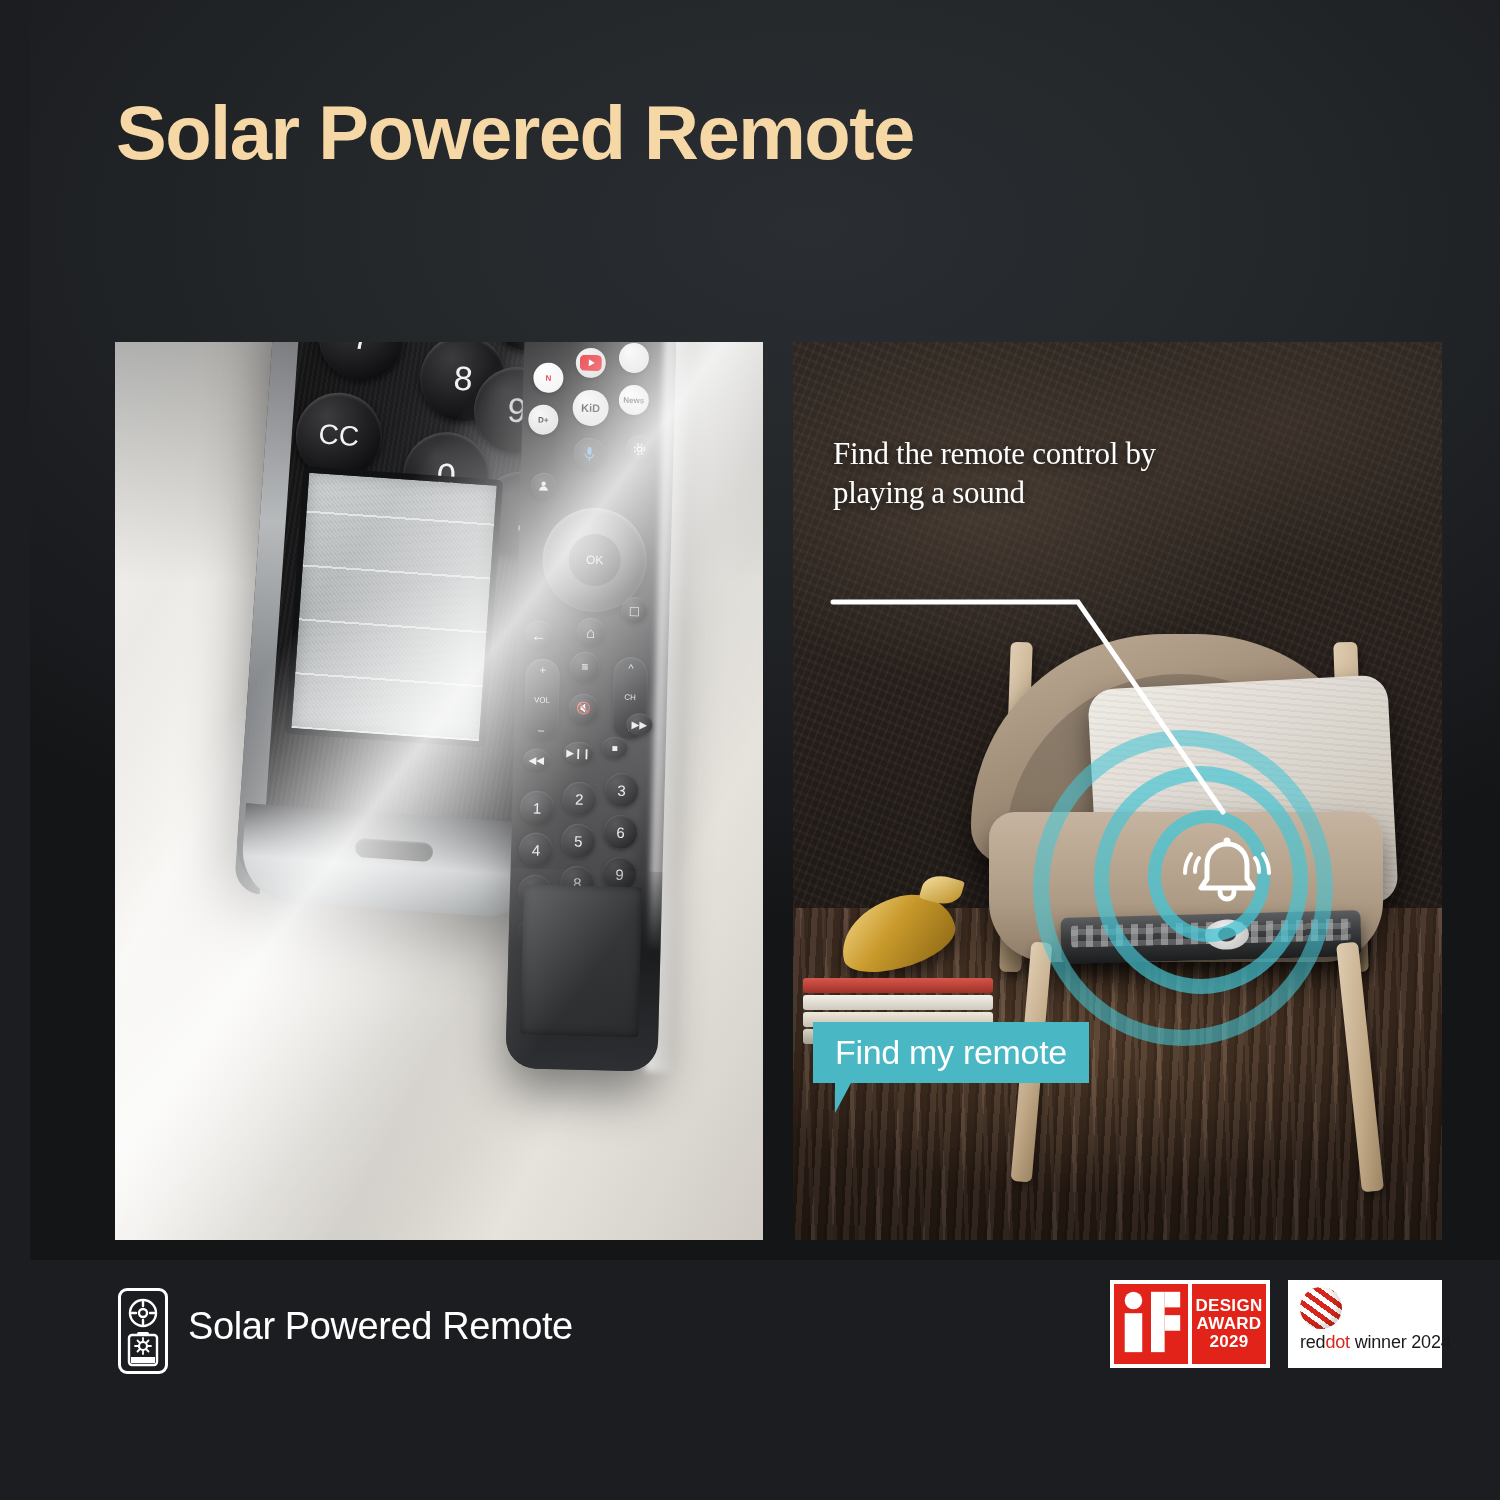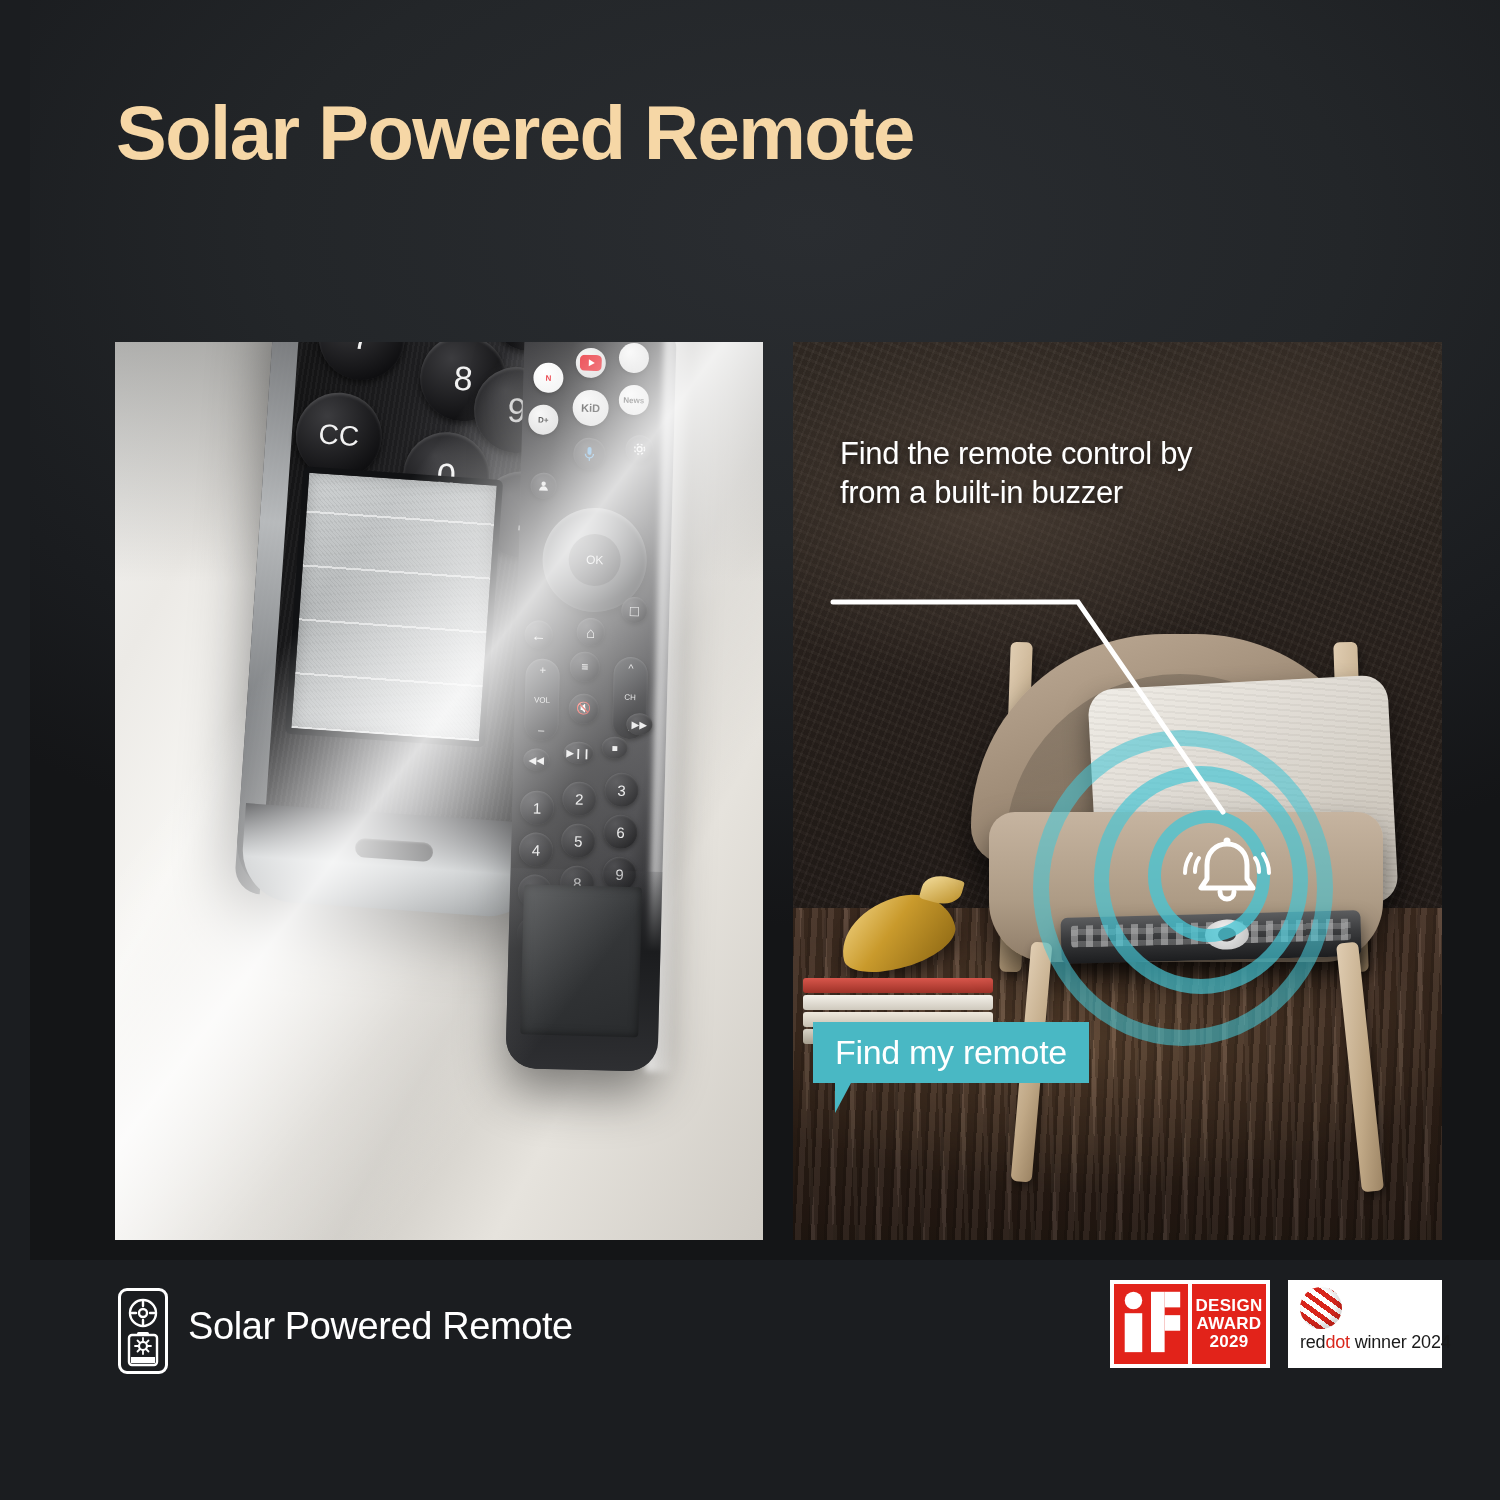--- a/index.html
+++ b/index.html
@@ -298,24 +298,25 @@
     transform:translate(-50%,-50%);
     filter:blur(.4px);
   }
   .ring.r1 { width:300px; height:316px; left:60px; top:96px; opacity:.72; }
   .ring.r2 { width:214px; height:228px; left:78px; top:88px; border-width:15px; opacity:.85; }
   .ring.r3 { width:122px; height:132px; left:86px; top:84px; border-width:13px; opacity:.95; }
   .bell-icon {
     position:absolute; left:50px; top:30px; width:108px; height:108px;
   }
   .text-right {
-    position:absolute; left:47px; top:92px;
+    position:absolute; left:40px; top:92px;
     color:#fff; font-size:31px; font-weight:500; line-height:1.26;
     letter-spacing:-.3px;
     text-shadow:0 2px 10px rgba(0,0,0,.7);
+    font-family:Liberation Serif, serif;
   }
   .leader { position:absolute; left:0; top:0; width:649px; height:898px; pointer-events:none; }
 
   
   .bubble {
     position:absolute; left:20px; top:680px;
     background:#49b8c4;
     padding:13px 22px 14px 22px;
     color:#ffffff; font-size:34px; font-weight:500; letter-spacing:-.3px;
     line-height:1;
@@ -519,21 +520,21 @@
         </svg>
       </div>
     </div>
 
     <svg class="leader">
       <polyline points="40,260 285,260 430,470" fill="none" stroke="#ffffff" stroke-width="5" stroke-linecap="round" stroke-linejoin="miter"></polyline>
     </svg>
 
     <div class="text-right">
       <div>Find the remote control by</div>
-      <div>from a built-in buzzer</div>
+      <div>playing a sound</div>
     </div>
 
     <div class="bubble">Find my remote</div>
   </div>
 
   <div class="footer-icon">
     <svg width="44" height="80" viewBox="0 0 44 80">
       <circle cx="22" cy="22" r="13" fill="none" stroke="#fff" stroke-width="2.4"></circle>
       <circle cx="22" cy="22" r="4" fill="none" stroke="#fff" stroke-width="2.4"></circle>
       <path d="M22 11v4M22 29v4M11 22h4M29 22h4" stroke="#fff" stroke-width="2.4" stroke-linecap="round"></path>

